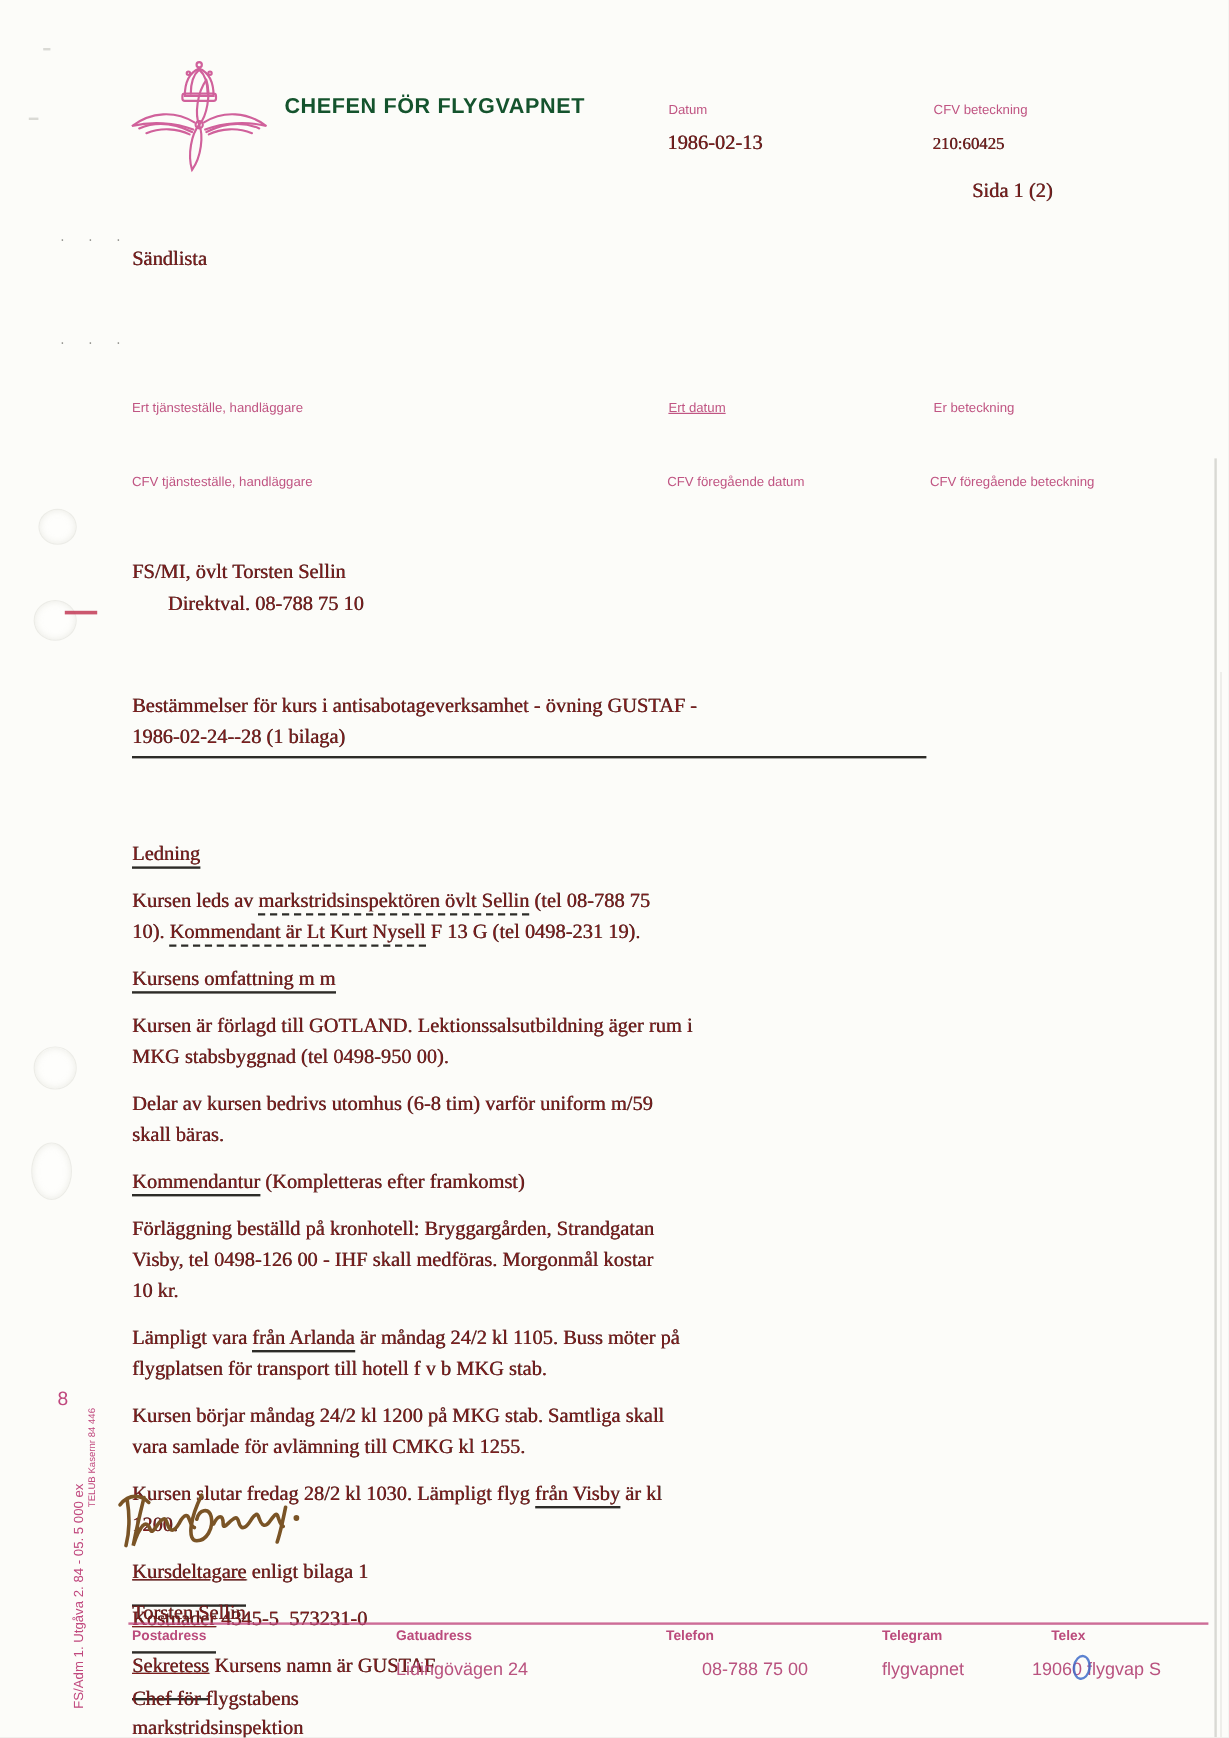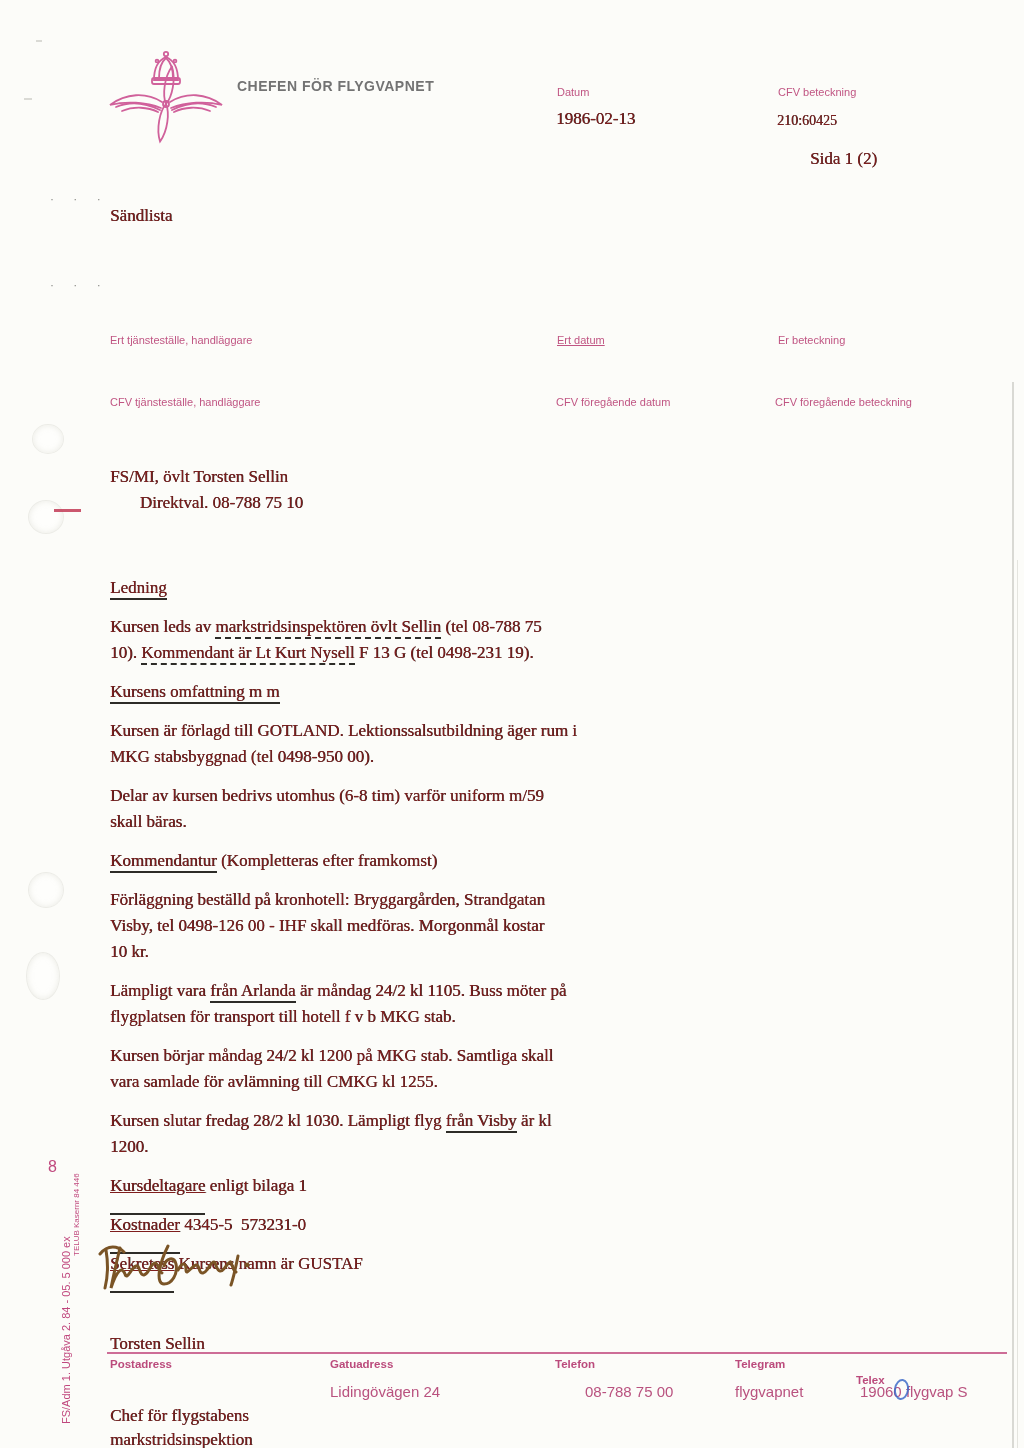--- a/index.html
+++ b/index.html
@@ -8,22 +8,22 @@
   
   .tw{font-family:Liberation Serif, serif;color:#7f1d1d;
       font-size:17px;line-height:26px;white-space:pre-wrap;text-shadow:0.4px 0 0 #2d2c28;}
   .main-col{position:absolute;left:110px;top:412px;width:700px;}
   .block{margin:0 0 13px 0;}
   .u-solid{border-bottom:2px solid #2d2c28;padding-bottom:1px;}
   .u-dashed{border-bottom:2px dashed #2d2c28;padding-bottom:1px;}
   .u-double{text-decoration:underline;border-bottom:2px solid #2d2c28;padding-bottom:18px;}
   .handler{margin:0 0 7px 0;}
   .subject{width:662px;border-bottom:2px solid #2d2c28;padding-bottom:3px;margin:0 0 15px 0;}
-  .brand{position:absolute;left:237px;top:78px;font-size:14px;font-weight:bold;
-         letter-spacing:0.5px;color:#737373;}
+  .brand{position:absolute;left:237px;top:78px;font-size:18px;font-weight:bold;
+         letter-spacing:0.5px;color:#14532d;}
   .lbl{position:absolute;font-size:11px;color:#c05583;}
   .hval{position:absolute;}
   
   .f-rule{position:absolute;left:107px;top:1352px;width:900px;height:2px;background:#c0487e;opacity:.8;}
   .f-label{position:absolute;top:1358px;font-size:11.5px;font-weight:bold;color:#bb4b7c;}
   .f-val{position:absolute;top:1380px;font-size:15px;color:#b9527f;line-height:24px;white-space:pre-wrap;}
   
   .vtxt{position:absolute;transform:rotate(-90deg);transform-origin:0 0;color:#c0487e;white-space:nowrap;}
   .v-form{left:60px;top:1424px;font-size:11px;width:215px;}
   .v-print{left:72px;top:1256px;font-size:8px;width:130px;}
@@ -85,20 +85,22 @@
   <div class="lbl" style="left:110px;top:334px;">Ert tjänsteställe, handläggare</div>
   <div class="lbl" style="left:557px;top:334px;text-decoration:underline;">Ert datum</div>
   <div class="lbl" style="left:778px;top:334px;">Er beteckning</div>
   <div class="lbl" style="left:110px;top:396px;">CFV tjänsteställe, handläggare</div>
   <div class="lbl" style="left:556px;top:396px;">CFV föregående datum</div>
   <div class="lbl" style="left:775px;top:396px;">CFV föregående beteckning</div>
 
   <div class="main-col tw">
     <div class="handler">FS/MI, övlt Torsten Sellin
        Direktval. 08-788 75 10</div>
+    <div class="subject"><span>Bestämmelser för kurs i antisabotageverksamhet - övning GUSTAF -
+</span><span>1986-02-24--28 (1 bilaga)</span></div>
     <div><div class="block"><span class="u-solid">Ledning</span></div><div class="block"><span>Kursen leds av </span><span class="u-dashed">markstridsinspektören övlt Sellin</span><span> (tel 08-788 75
 10). </span><span class="u-dashed">Kommendant är Lt Kurt Nysell</span><span> F 13 G (tel 0498-231 19).</span></div><div class="block"><span class="u-solid">Kursens omfattning m m</span></div><div class="block"><span>Kursen är förlagd till GOTLAND. Lektionssalsutbildning äger rum i
 MKG stabsbyggnad (tel 0498-950 00).</span></div><div class="block"><span>Delar av kursen bedrivs utomhus (6-8 tim) varför uniform m/59
 skall bäras.</span></div><div class="block"><span class="u-solid">Kommendantur</span><span> (Kompletteras efter framkomst)</span></div><div class="block"><span>Förläggning beställd på kronhotell: Bryggargården, Strandgatan
 Visby, tel 0498-126 00 - IHF skall medföras. Morgonmål kostar
 10 kr.</span></div><div class="block"><span>Lämpligt vara </span><span class="u-solid">från Arlanda</span><span> är måndag 24/2 kl 1105. Buss möter på
 flygplatsen för transport till hotell f v b MKG stab.</span></div><div class="block"><span>Kursen börjar måndag 24/2 kl 1200 på MKG stab. Samtliga skall
 vara samlade för avlämning till CMKG kl 1255.</span></div><div class="block"><span>Kursen slutar fredag 28/2 kl 1030. Lämpligt flyg </span><span class="u-solid">från Visby</span><span> är kl
 1200.</span></div><div class="block"><span class="u-double">Kursdeltagare</span><span> enligt bilaga 1</span></div><div class="block"><span class="u-double">Kostnader</span><span> 4345-5  573231-0</span></div><div class="block"><span class="u-double">Sekretess</span><span> Kursens namn är GUSTAF</span></div></div>
   </div>
@@ -122,21 +124,21 @@
   </div>
 
   <div class="f-rule"></div>
   <div class="f-label" style="left:110px;">Postadress</div>
   <div class="f-label" style="left:330px;">Gatuadress</div>
   <div class="f-val" style="left:330px;">Lidingövägen 24</div>
   <div class="f-label" style="left:555px;">Telefon</div>
   <div class="f-val" style="left:585px;">08-788 75 00</div>
   <div class="f-label" style="left:735px;">Telegram</div>
   <div class="f-val" style="left:735px;">flygvapnet</div>
-  <div class="f-label" style="left:856px;margin-top:16px;">Telex</div>
+  <div class="f-label" style="left:876px;">Telex</div>
   <div class="f-val" style="left:860px;">19060 flygvap S</div>
   <div class="pen-mark"></div>
 
   <div class="vtxt v-form">FS/Adm 1. Utgåva 2. 84 - 05. 5 000 ex</div>
   <div class="vtxt v-print">TELUB Kasernr 84 446</div>
   <div class="page-mark">8</div>
 
   <div class="hole" style="left:32px;top:424px;width:30px;height:28px;"></div>
   <div class="hole" style="left:28px;top:500px;width:34px;height:32px;"></div>
   <div class="hole" style="left:28px;top:872px;width:34px;height:34px;"></div>

